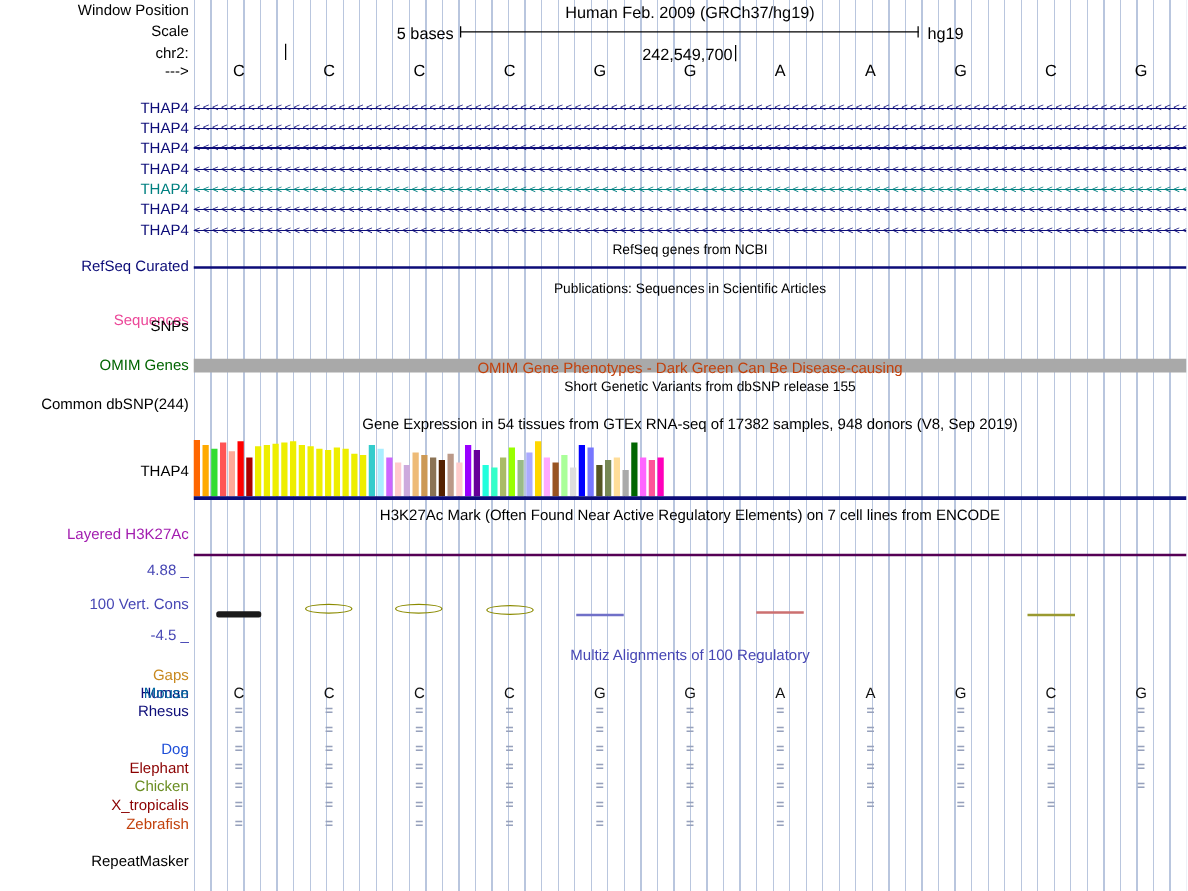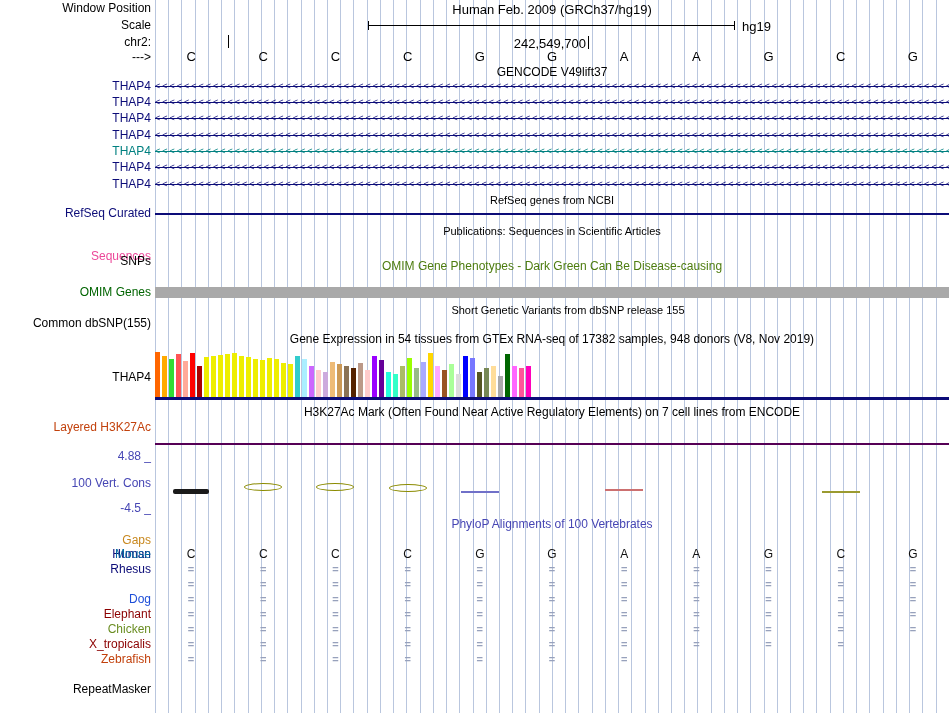--- a/index.html
+++ b/index.html
@@ -54,20 +54,21 @@
 </head>
 <body>
 
 <div id="browser">
   <div class="gridlines"></div>
 
   <div class="header-position">
     <span>Human Feb. 2009 (GRCh37/hg19)</span>
   </div>
 
+  <div class="scale-text">5 bases</div>
   <div class="scalebar"></div>
   <div class="assembly">hg19</div>
 
   <div class="tick" style="left:228px;top:35px"></div>
   <div class="ruler-label">242,549,700</div>
   <div class="tick" style="left:588px;top:36px"></div>
 
   <div class="hline" id="refseq-line" style="top: 213px; height: 2px; background: rgb(12, 12, 120);"></div>
   <div class="hline" id="omim-bar" style="top: 287px; height: 11px; background: rgb(169, 169, 169);"></div>
   <div id="gtex-bars">
@@ -129,37 +130,36 @@
   <div class="hline" id="gtex-baseline" style="top: 397px; height: 3px; background: rgb(12, 12, 120);"></div>
   <div class="hline" id="h3k27ac-line" style="top: 443px; height: 2px; background: rgb(85, 0, 85);"></div>
 <div class="side-label" style="top: 2px; color: rgb(0, 0, 0);">Window Position</div>
     <div class="side-label" style="top: 19px; color: rgb(0, 0, 0);">Scale</div>
     <div class="side-label" style="top: 36px; color: rgb(0, 0, 0);">chr2:</div>
     <div class="side-label" style="top: 51px; color: rgb(0, 0, 0);">---&gt;</div>
     <div class="side-label" style="top: 207px; color: rgb(12, 12, 120);">RefSeq Curated</div>
     <div class="side-label" style="top: 250px; color: #ec4899;">Sequences</div>
     <div class="side-label" style="top: 255px; color: rgb(0, 0, 0);">SNPs</div>
     <div class="side-label" style="top: 286px; color: rgb(0, 100, 0);">OMIM Genes</div>
-    <div class="side-label" style="top: 317px; color: rgb(0, 0, 0);">Common dbSNP(155)</div>
+    <div class="side-label" style="top: 317px; color: rgb(0, 0, 0);">Common dbSNP(244)</div>
     <div class="side-label" style="top: 371px; color: rgb(0, 0, 0);">THAP4</div>
-    <div class="side-label" style="top: 421px; color: #c2410c;">Layered H3K27Ac</div>
+    <div class="side-label" style="top: 421px; color: #a21caf;">Layered H3K27Ac</div>
     <div class="side-label" style="top: 450px; color: rgb(70, 70, 180);">4.88 _</div>
     <div class="side-label" style="top: 477px; color: rgb(70, 70, 180);">100 Vert. Cons</div>
     <div class="side-label" style="top: 502px; color: rgb(70, 70, 180);">-4.5 _</div>
     <div class="side-label" style="top: 534px; color: rgb(200, 136, 30);">Gaps</div>
     <div class="side-label" style="top: 548px; color: rgb(12, 12, 120);">Human</div>
     <div class="side-label" style="top: 683px; color: rgb(0, 0, 0);">RepeatMasker</div>
-    <div class="center-title" style="top: 66px; color: rgb(0, 0, 0); font-size: 12px;">GENCODE V49lift37</div>
     <div class="center-title" style="top: 194px; color: rgb(0, 0, 0); font-size: 11px;">RefSeq genes from NCBI</div>
     <div class="center-title" style="top: 225px; color: rgb(0, 0, 0); font-size: 11px;">Publications: Sequences in Scientific Articles</div>
-    <div class="center-title" style="top: 260px; color: #4d7c0f; font-size: 12px;">OMIM Gene Phenotypes - Dark Green Can Be Disease-causing</div>
+    <div class="center-title" style="top: 288px; color: #c2410c; font-size: 12px;">OMIM Gene Phenotypes - Dark Green Can Be Disease-causing</div>
     <div class="center-title" style="top: 304px; color: rgb(0, 0, 0); font-size: 11px; padding-left: 16px;">Short Genetic Variants from dbSNP release 155</div>
-    <div class="center-title" style="top: 333px; color: rgb(0, 0, 0); font-size: 12px;">Gene Expression in 54 tissues from GTEx RNA-seq of 17382 samples, 948 donors (V8, Nov 2019)</div>
+    <div class="center-title" style="top: 333px; color: rgb(0, 0, 0); font-size: 12px;">Gene Expression in 54 tissues from GTEx RNA-seq of 17382 samples, 948 donors (V8, Sep 2019)</div>
     <div class="center-title" style="top: 406px; color: rgb(0, 0, 0); font-size: 12px;">H3K27Ac Mark (Often Found Near Active Regulatory Elements) on 7 cell lines from ENCODE</div>
-    <div class="center-title" style="top: 518px; color: rgb(70, 70, 180); font-size: 12px;">PhyloP Alignments of 100 Vertebrates</div>
+    <div class="center-title" style="top: 518px; color: rgb(70, 70, 180); font-size: 12px;">Multiz Alignments of 100 Regulatory</div>
     <div class="side-label" style="top: 80px; color: rgb(12, 12, 120);">THAP4</div>
     <div class="gene-row" style="top: 82px; color: rgb(12, 12, 120);">&lt;&lt;&lt;&lt;&lt;&lt;&lt;&lt;&lt;&lt;&lt;&lt;&lt;&lt;&lt;&lt;&lt;&lt;&lt;&lt;&lt;&lt;&lt;&lt;&lt;&lt;&lt;&lt;&lt;&lt;&lt;&lt;&lt;&lt;&lt;&lt;&lt;&lt;&lt;&lt;&lt;&lt;&lt;&lt;&lt;&lt;&lt;&lt;&lt;&lt;&lt;&lt;&lt;&lt;&lt;&lt;&lt;&lt;&lt;&lt;&lt;&lt;&lt;&lt;&lt;&lt;&lt;&lt;&lt;&lt;&lt;&lt;&lt;&lt;&lt;&lt;&lt;&lt;&lt;&lt;&lt;&lt;&lt;&lt;&lt;&lt;&lt;&lt;&lt;&lt;&lt;&lt;&lt;&lt;&lt;&lt;&lt;&lt;&lt;&lt;&lt;&lt;&lt;&lt;&lt;&lt;&lt;&lt;&lt;&lt;&lt;&lt;&lt;&lt;&lt;&lt;&lt;&lt;&lt;&lt;&lt;&lt;&lt;&lt;&lt;&lt;&lt;&lt;&lt;&lt;&lt;&lt;&lt;&lt;&lt;&lt;&lt;&lt;&lt;&lt;&lt;&lt;&lt;&lt;&lt;&lt;&lt;&lt;&lt;&lt;&lt;&lt;&lt;&lt;&lt;&lt;&lt;&lt;&lt;&lt;</div>
     <div class="side-label" style="top: 96px; color: rgb(12, 12, 120);">THAP4</div>
     <div class="gene-row" style="top: 98px; color: rgb(12, 12, 120);">&lt;&lt;&lt;&lt;&lt;&lt;&lt;&lt;&lt;&lt;&lt;&lt;&lt;&lt;&lt;&lt;&lt;&lt;&lt;&lt;&lt;&lt;&lt;&lt;&lt;&lt;&lt;&lt;&lt;&lt;&lt;&lt;&lt;&lt;&lt;&lt;&lt;&lt;&lt;&lt;&lt;&lt;&lt;&lt;&lt;&lt;&lt;&lt;&lt;&lt;&lt;&lt;&lt;&lt;&lt;&lt;&lt;&lt;&lt;&lt;&lt;&lt;&lt;&lt;&lt;&lt;&lt;&lt;&lt;&lt;&lt;&lt;&lt;&lt;&lt;&lt;&lt;&lt;&lt;&lt;&lt;&lt;&lt;&lt;&lt;&lt;&lt;&lt;&lt;&lt;&lt;&lt;&lt;&lt;&lt;&lt;&lt;&lt;&lt;&lt;&lt;&lt;&lt;&lt;&lt;&lt;&lt;&lt;&lt;&lt;&lt;&lt;&lt;&lt;&lt;&lt;&lt;&lt;&lt;&lt;&lt;&lt;&lt;&lt;&lt;&lt;&lt;&lt;&lt;&lt;&lt;&lt;&lt;&lt;&lt;&lt;&lt;&lt;&lt;&lt;&lt;&lt;&lt;&lt;&lt;&lt;&lt;&lt;&lt;&lt;&lt;&lt;&lt;&lt;&lt;&lt;&lt;&lt;&lt;&lt;</div>
     <div class="side-label" style="top: 112px; color: rgb(12, 12, 120);">THAP4</div>
     <div class="gene-row" style="top: 114px; color: rgb(12, 12, 120);">&lt;&lt;&lt;&lt;&lt;&lt;&lt;&lt;&lt;&lt;&lt;&lt;&lt;&lt;&lt;&lt;&lt;&lt;&lt;&lt;&lt;&lt;&lt;&lt;&lt;&lt;&lt;&lt;&lt;&lt;&lt;&lt;&lt;&lt;&lt;&lt;&lt;&lt;&lt;&lt;&lt;&lt;&lt;&lt;&lt;&lt;&lt;&lt;&lt;&lt;&lt;&lt;&lt;&lt;&lt;&lt;&lt;&lt;&lt;&lt;&lt;&lt;&lt;&lt;&lt;&lt;&lt;&lt;&lt;&lt;&lt;&lt;&lt;&lt;&lt;&lt;&lt;&lt;&lt;&lt;&lt;&lt;&lt;&lt;&lt;&lt;&lt;&lt;&lt;&lt;&lt;&lt;&lt;&lt;&lt;&lt;&lt;&lt;&lt;&lt;&lt;&lt;&lt;&lt;&lt;&lt;&lt;&lt;&lt;&lt;&lt;&lt;&lt;&lt;&lt;&lt;&lt;&lt;&lt;&lt;&lt;&lt;&lt;&lt;&lt;&lt;&lt;&lt;&lt;&lt;&lt;&lt;&lt;&lt;&lt;&lt;&lt;&lt;&lt;&lt;&lt;&lt;&lt;&lt;&lt;&lt;&lt;&lt;&lt;&lt;&lt;&lt;&lt;&lt;&lt;&lt;&lt;&lt;&lt;&lt;</div>
     <div class="side-label" style="top: 129px; color: rgb(12, 12, 120);">THAP4</div>
     <div class="gene-row" style="top: 131px; color: rgb(12, 12, 120);">&lt;&lt;&lt;&lt;&lt;&lt;&lt;&lt;&lt;&lt;&lt;&lt;&lt;&lt;&lt;&lt;&lt;&lt;&lt;&lt;&lt;&lt;&lt;&lt;&lt;&lt;&lt;&lt;&lt;&lt;&lt;&lt;&lt;&lt;&lt;&lt;&lt;&lt;&lt;&lt;&lt;&lt;&lt;&lt;&lt;&lt;&lt;&lt;&lt;&lt;&lt;&lt;&lt;&lt;&lt;&lt;&lt;&lt;&lt;&lt;&lt;&lt;&lt;&lt;&lt;&lt;&lt;&lt;&lt;&lt;&lt;&lt;&lt;&lt;&lt;&lt;&lt;&lt;&lt;&lt;&lt;&lt;&lt;&lt;&lt;&lt;&lt;&lt;&lt;&lt;&lt;&lt;&lt;&lt;&lt;&lt;&lt;&lt;&lt;&lt;&lt;&lt;&lt;&lt;&lt;&lt;&lt;&lt;&lt;&lt;&lt;&lt;&lt;&lt;&lt;&lt;&lt;&lt;&lt;&lt;&lt;&lt;&lt;&lt;&lt;&lt;&lt;&lt;&lt;&lt;&lt;&lt;&lt;&lt;&lt;&lt;&lt;&lt;&lt;&lt;&lt;&lt;&lt;&lt;&lt;&lt;&lt;&lt;&lt;&lt;&lt;&lt;&lt;&lt;&lt;&lt;&lt;&lt;&lt;&lt;</div>
     <div class="side-label" style="top: 145px; color: rgb(0, 128, 128);">THAP4</div>
     <div class="gene-row" style="top: 147px; color: rgb(0, 128, 128);">&lt;&lt;&lt;&lt;&lt;&lt;&lt;&lt;&lt;&lt;&lt;&lt;&lt;&lt;&lt;&lt;&lt;&lt;&lt;&lt;&lt;&lt;&lt;&lt;&lt;&lt;&lt;&lt;&lt;&lt;&lt;&lt;&lt;&lt;&lt;&lt;&lt;&lt;&lt;&lt;&lt;&lt;&lt;&lt;&lt;&lt;&lt;&lt;&lt;&lt;&lt;&lt;&lt;&lt;&lt;&lt;&lt;&lt;&lt;&lt;&lt;&lt;&lt;&lt;&lt;&lt;&lt;&lt;&lt;&lt;&lt;&lt;&lt;&lt;&lt;&lt;&lt;&lt;&lt;&lt;&lt;&lt;&lt;&lt;&lt;&lt;&lt;&lt;&lt;&lt;&lt;&lt;&lt;&lt;&lt;&lt;&lt;&lt;&lt;&lt;&lt;&lt;&lt;&lt;&lt;&lt;&lt;&lt;&lt;&lt;&lt;&lt;&lt;&lt;&lt;&lt;&lt;&lt;&lt;&lt;&lt;&lt;&lt;&lt;&lt;&lt;&lt;&lt;&lt;&lt;&lt;&lt;&lt;&lt;&lt;&lt;&lt;&lt;&lt;&lt;&lt;&lt;&lt;&lt;&lt;&lt;&lt;&lt;&lt;&lt;&lt;&lt;&lt;&lt;&lt;&lt;&lt;&lt;&lt;&lt;</div>

